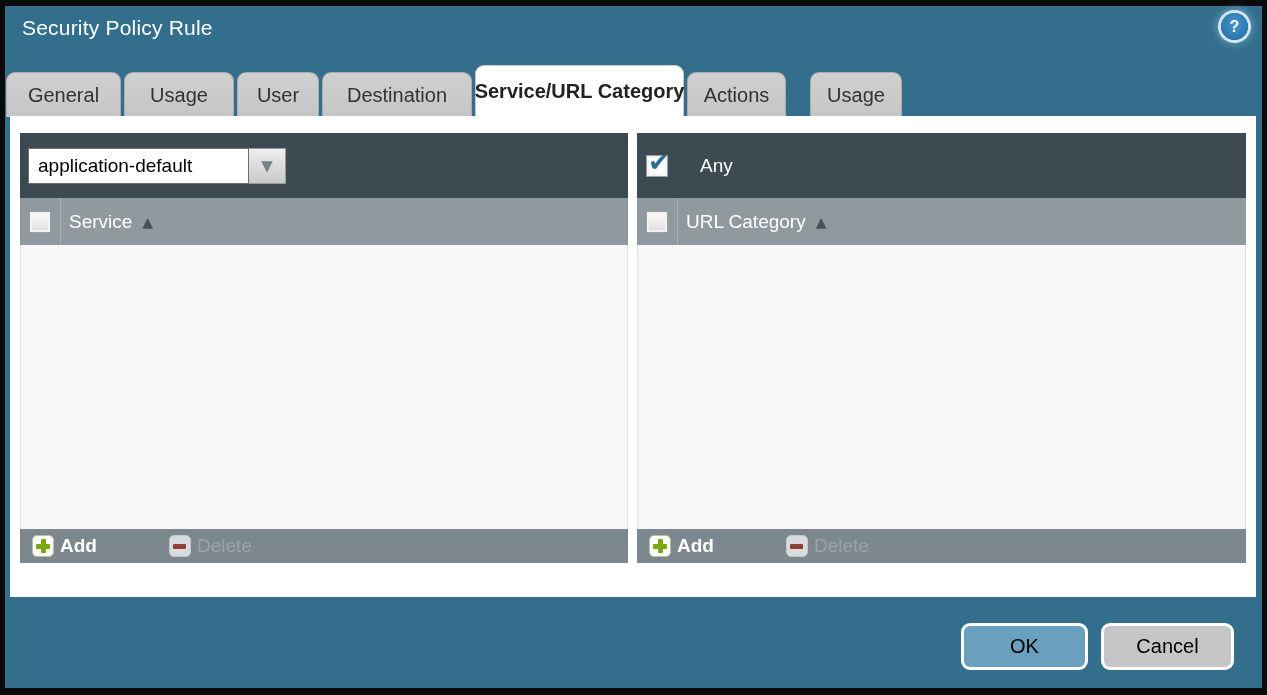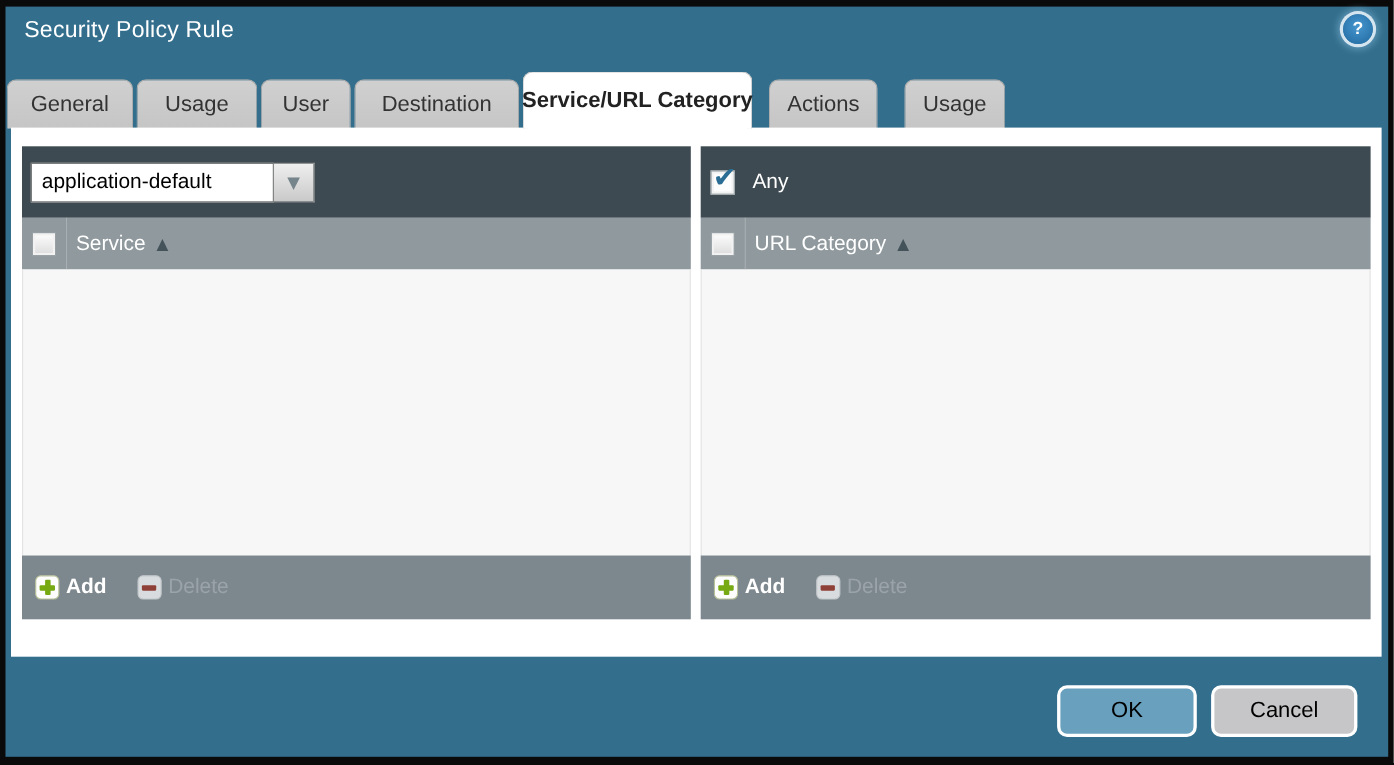--- a/index.html
+++ b/index.html
@@ -38,21 +38,21 @@
     display:flex;align-items:center;justify-content:center;
     font-size:20px;color:#333;box-sizing:border-box;
     padding:0 2px;cursor:pointer;white-space:nowrap;
   }
   .tab.w-general{width:115px;}
   .tab.w-source{width:110px;}
   .tab.w-user{width:82px;}
   .tab.w-destination{width:150px;}
   .tab.w-application{width:148px;}
   .tab.w-service{width:209px;font-weight:bold;}
-  .tab.w-actions{width:99px;margin-left:12px;}
+  .tab.w-actions{width:99px;}
   .tab.w-usage{width:92px;margin-left:21px;}
   .tab.active{
     height:52px;background:#ffffff;border-color:#c9c9c9;
     color:#222;z-index:3;
   }
   
   .content{
     position:absolute;left:10px;top:116px;width:1246px;height:481px;
     background:#ffffff;z-index:1;
   }
@@ -68,22 +68,22 @@
   }
   .col-header{
     height:47px;background:#8f999e;flex:0 0 auto;
     display:flex;align-items:center;color:#fff;font-size:19px;
   }
   .panel-body{
     flex:1 1 auto;background:#f7f7f7;
     border-left:1px solid #e3e3e3;border-right:1px solid #e3e3e3;
   }
   .panel-footer{
-    height:58px;background:#7d888e;flex:0 0 auto;
-    display:flex;align-items:center;
+    height:34px;background:#7d888e;flex:0 0 auto;
+    display:flex;align-items:center;gap:44px;
   }
   
   .dropdown{display:flex;align-items:center;margin-left:8px;}
   .dropdown-input{
     width:210px;height:34px;background:#fff;border:1px solid #6e6e6e;
     font-size:19px;color:#000;display:flex;align-items:center;
     padding-left:9px;cursor:text;
   }
   .dropdown-btn{
     width:37px;height:36px;box-sizing:border-box;
@@ -99,21 +99,21 @@
     background:linear-gradient(#fefefe,#dcdcdc);
     border:1px solid #98a0a4;box-shadow:inset 0 0 0 2px #f2f2f2;
     position:relative;cursor:pointer;flex:0 0 auto;
   }
   .checkbox.checked{background:#fdfdfd;}
   .check-glyph{
     position:absolute;left:1px;top:-9px;
     color:#2b6d94;font-size:26px;font-weight:bold;
     font-family:"DejaVu Sans", sans-serif;
   }
-  .any-label{color:#fff;font-size:19px;margin-left:16px;}
+  .any-label{color:#fff;font-size:19px;margin-left:32px;}
   .anybox{margin-left:9px;}
   
   .col-check-cell{
     width:40px;display:flex;align-items:center;justify-content:center;
     align-self:stretch;border-right:1px solid #a8b0b4;
   }
   .col-label-wrap{display:flex;align-items:center;margin-left:8px;cursor:pointer;}
   .sort-icon{
     color:#44525a;font-size:14px;margin-left:10px;
     font-family:"DejaVu Sans", sans-serif;

